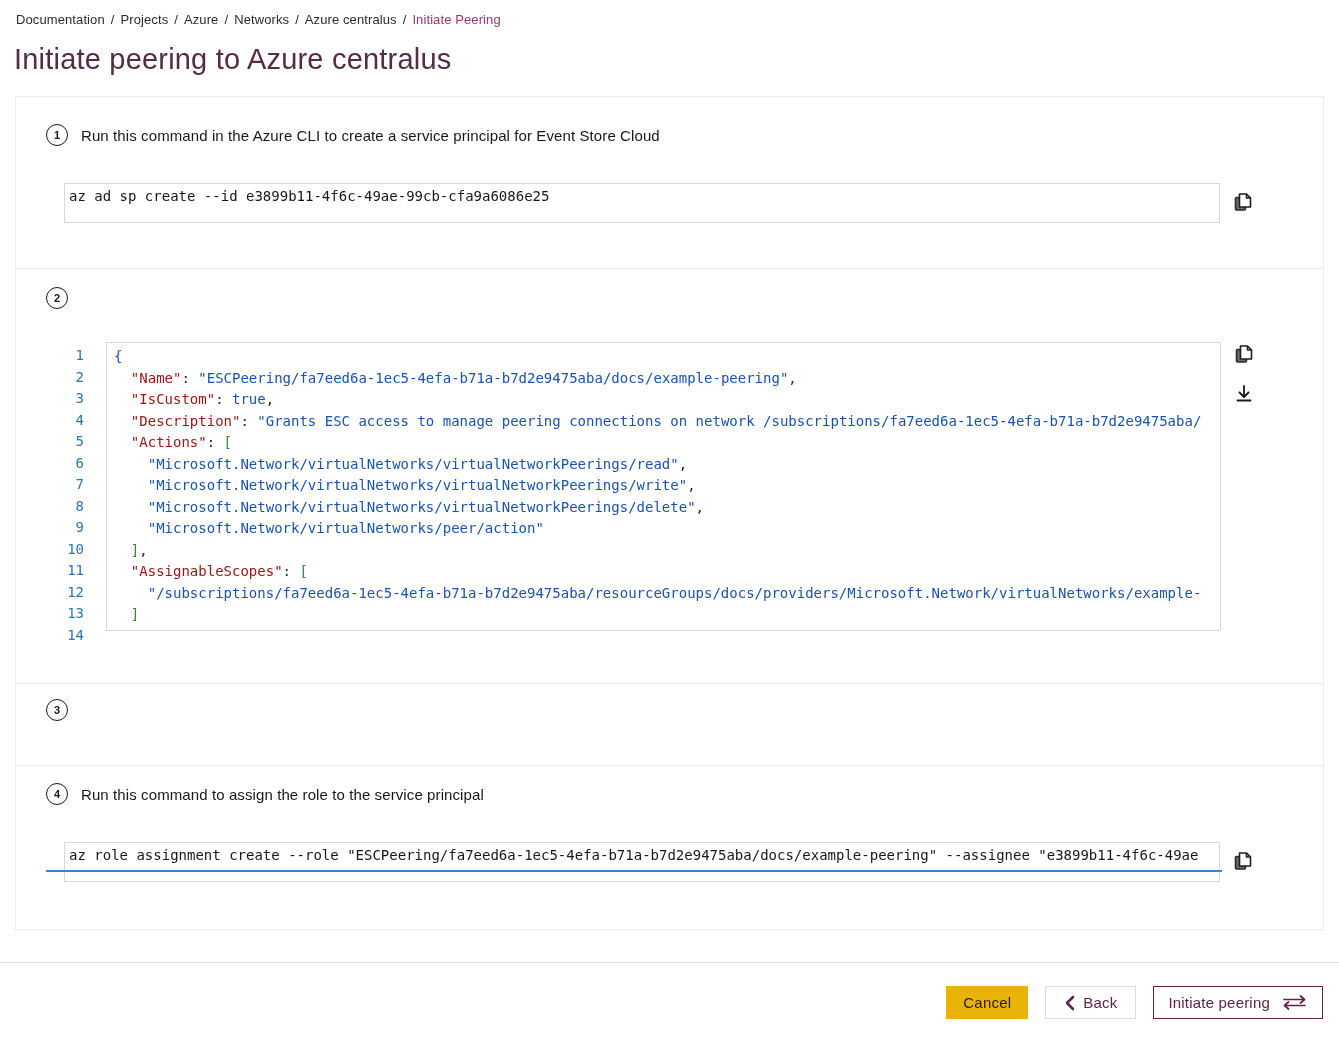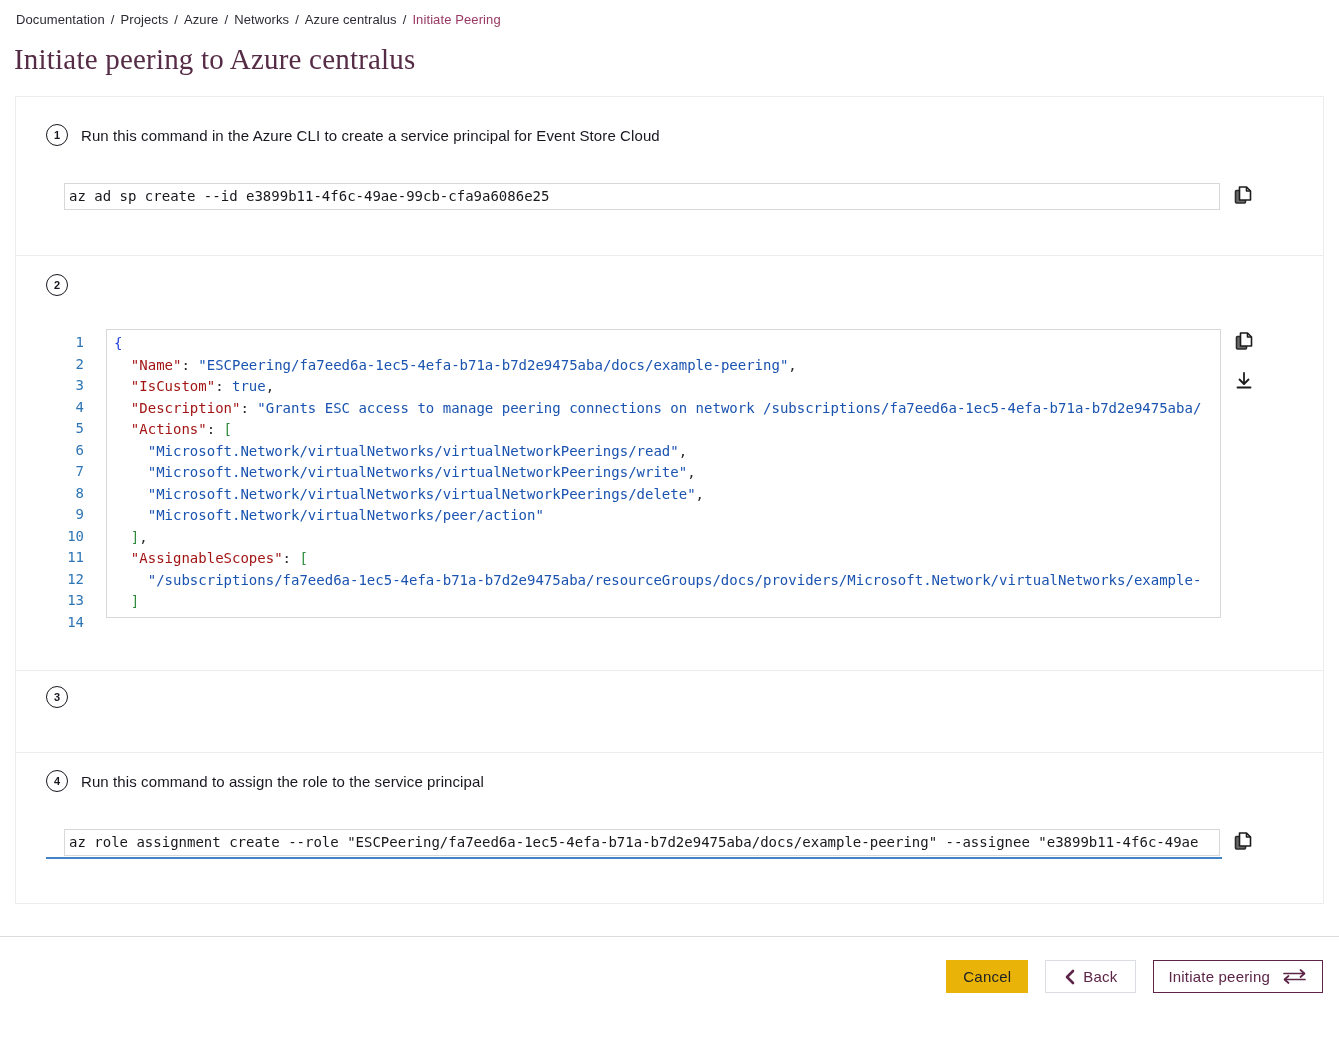--- a/index.html
+++ b/index.html
@@ -6,40 +6,40 @@
   html,body { width:1339px; height:1057px; background:#ffffff; overflow:hidden;
               font-family:"Liberation Sans", sans-serif; color:#17171f; }
 
   
   .breadcrumb { padding:12px 0 0 16px; font-size:13px; color:#2b2b33; letter-spacing:.1px; }
   .breadcrumb .crumb { cursor:pointer; }
   .breadcrumb .sep { margin:0 6px; color:#2b2b33; }
   .breadcrumb .current { color:#9a3a63; }
 
   
-  .page-title { margin:16px 0 0 14px; font-size:29px; font-weight:500; color:#562b45; letter-spacing:.2px;font-family:Liberation Serif, serif; }
+  .page-title { margin:16px 0 0 14px; font-size:29px; font-weight:500; color:#562b45; letter-spacing:.2px; }
 
   
   .card { margin:20px 15px 0 15px; border:1px solid #ececec; background:#fff; }
   .step-section { padding-left:30px; }
   .step-section + .step-section { border-top:1px solid #ececec; }
   .sec1 { padding-top:27px; padding-bottom:45px; }
   .sec2 { padding-top:18px; padding-bottom:37px; }
   .sec3 { padding-top:15px; padding-bottom:44px; }
   .sec4 { padding-top:17px; padding-bottom:47px; }
 
   .step-header { display:flex; align-items:center; gap:13px; }
   .step-num { width:22px; height:22px; flex:none; border:1.6px solid #17171f; border-radius:50%;
               display:flex; align-items:center; justify-content:center;
               font-size:11px; font-weight:700; color:#17171f; }
   .step-text { font-size:15px; color:#17171f; letter-spacing:.1px; }
 
   
   .code-row { display:flex; align-items:center; margin:37px 0 0 18px; }
-  .cmd-box { width:1156px; height:27px; border:1px solid #d8d8d8; background:#fff; overflow:hidden;
+  .cmd-box { width:1156px; height:40px; border:1px solid #d8d8d8; background:#fff; overflow:hidden;
              font-family:"DejaVu Sans Mono", monospace; font-size:14px; color:#17171c;
              line-height:25px; padding-left:4px; white-space:pre; }
   .icon-btn { background:none; border:none; padding:0; margin-left:11px; cursor:pointer;
               display:flex; align-items:center; justify-content:center; }
 
   
   .scroll-wrap { position:relative;border-radius:13px; }
   .scrollbar-thumb { position:absolute; left:-18px; top:28px; width:1176px; height:2px; background:#4183c4; }
 
   

